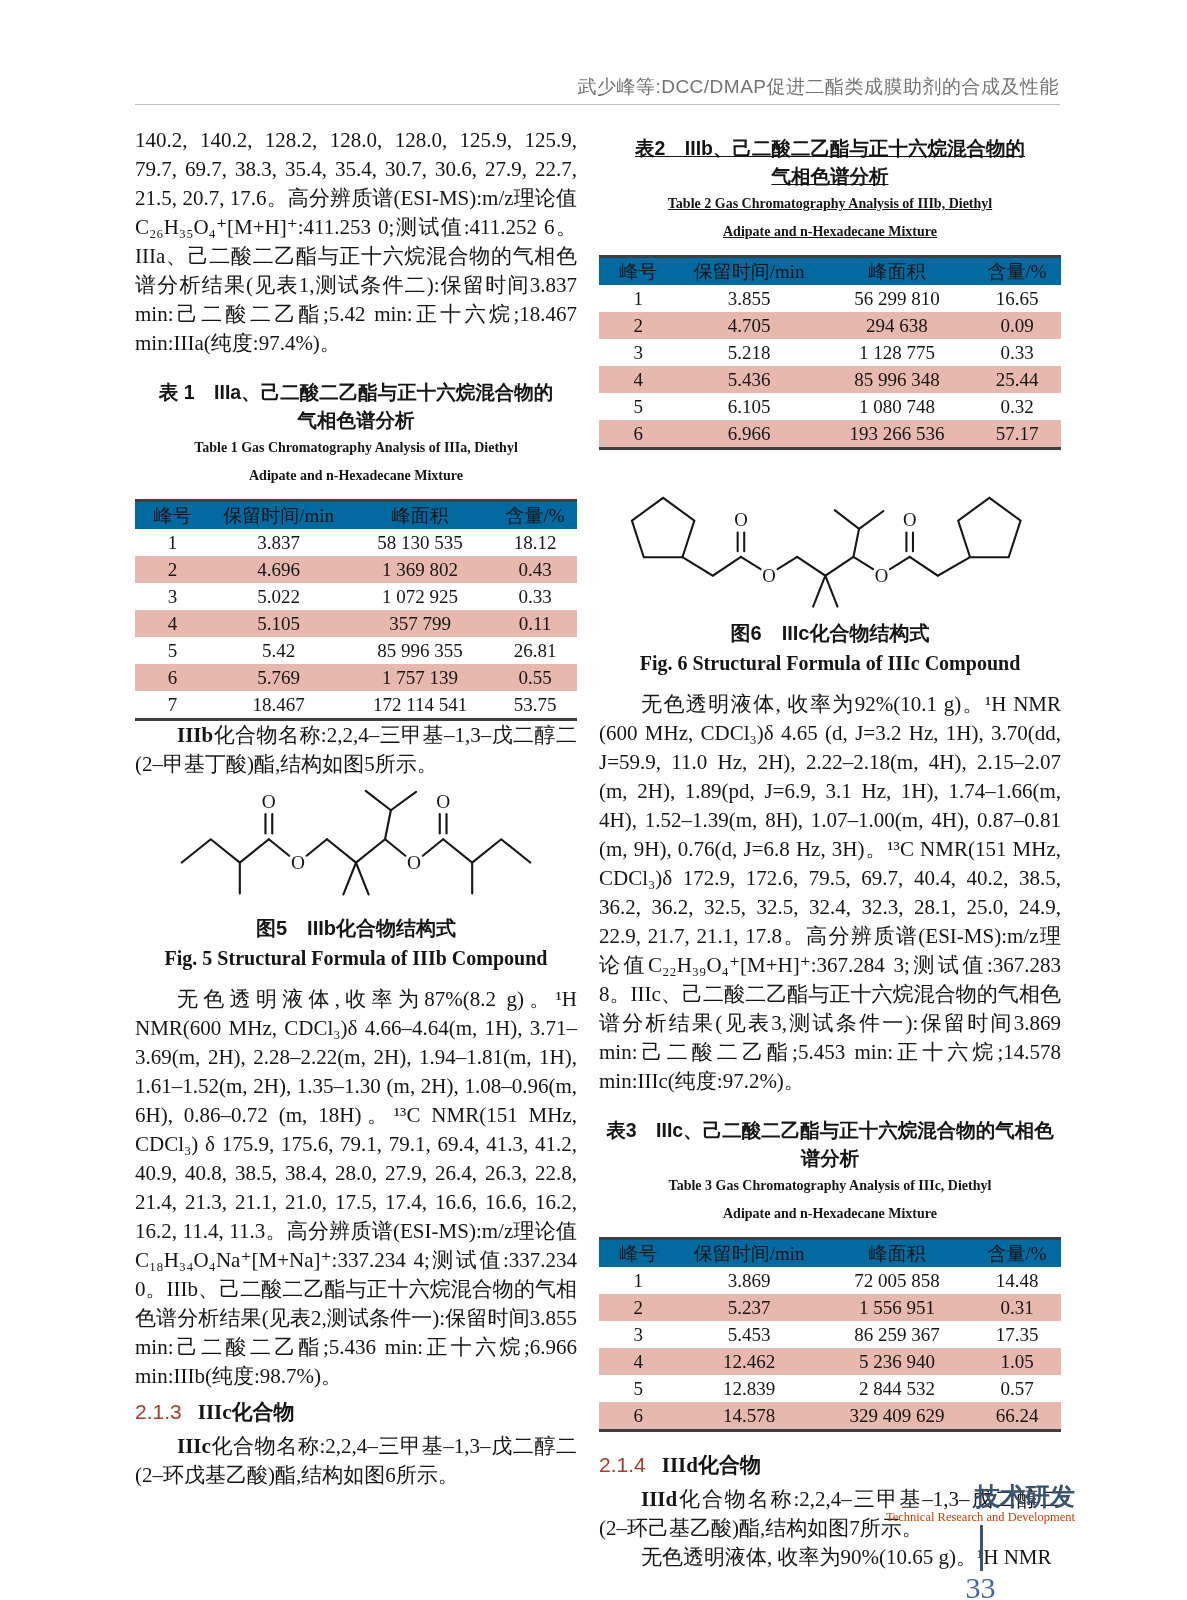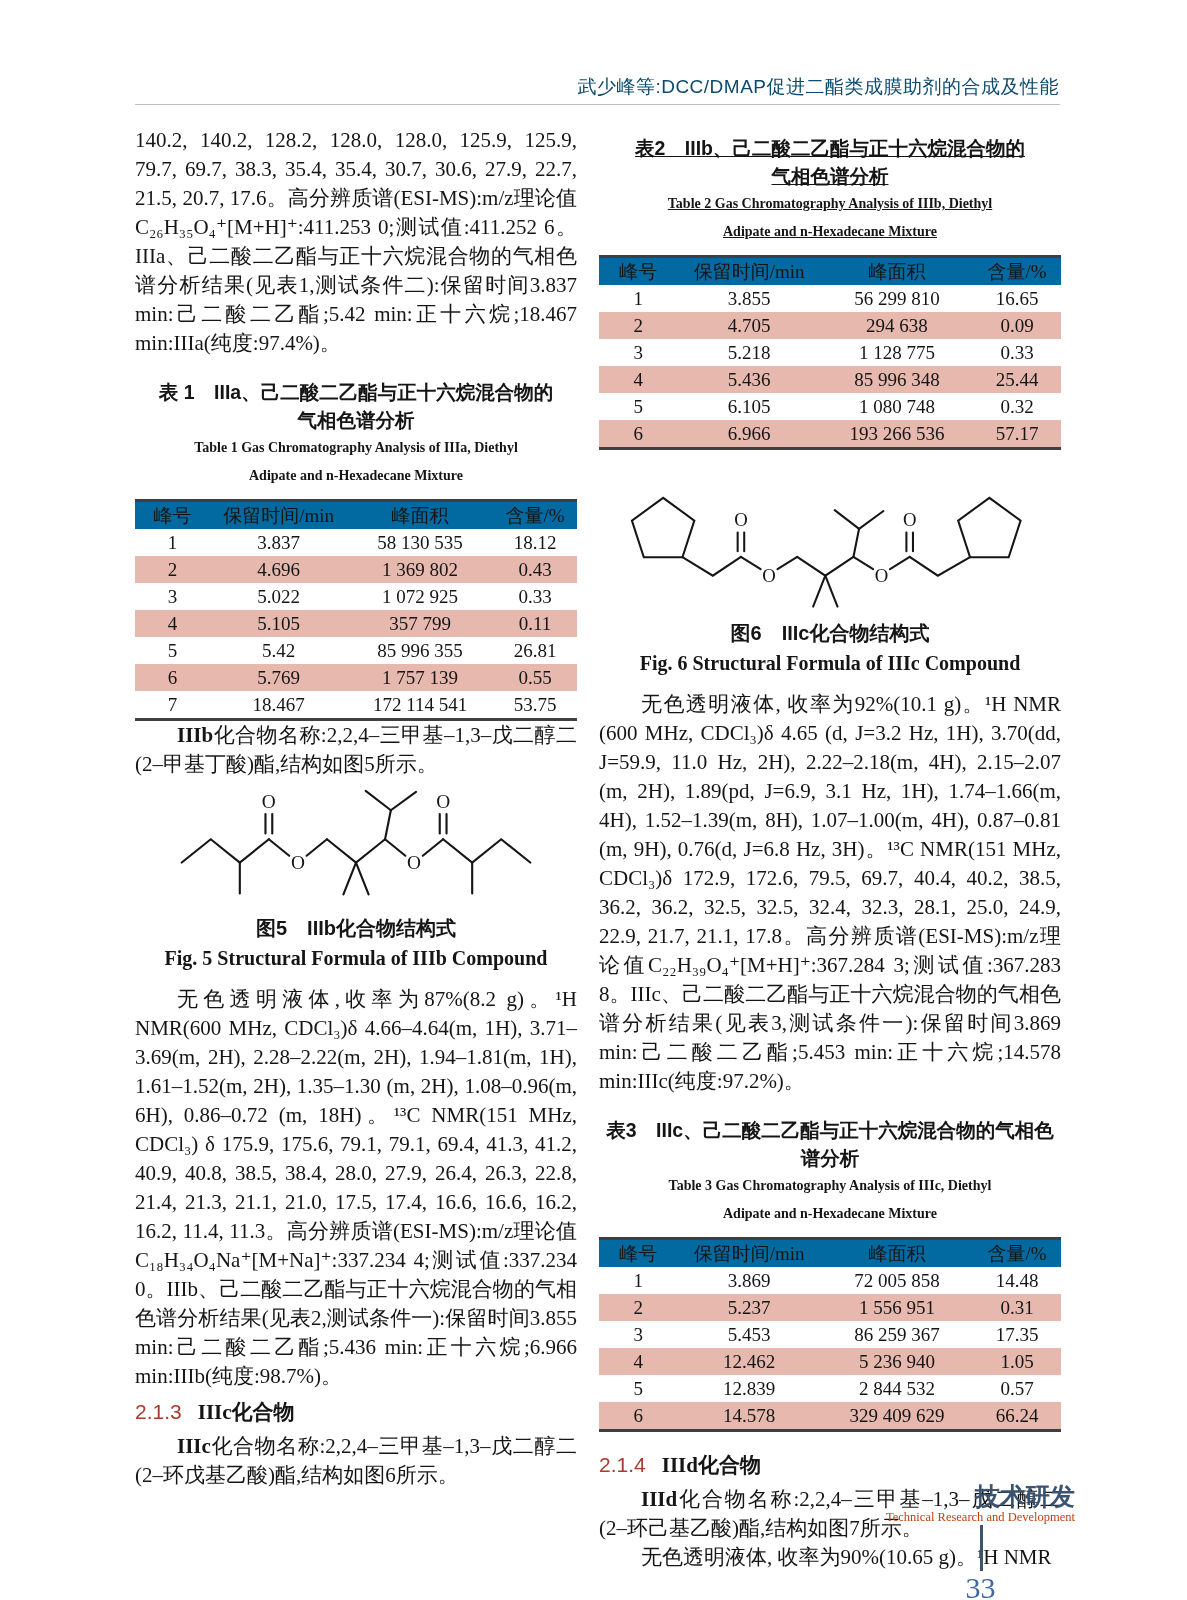--- a/index.html
+++ b/index.html
@@ -3,21 +3,21 @@
 <meta charset="utf-8">
 <style>
   html,body{margin:0;padding:0;}
   body{
     width:1187px;height:1600px;position:relative;background:#ffffff;
     font-family:"Liberation Serif","DejaVu Serif","DejaVu Sans",serif;
     color:#151515;overflow:hidden;
   }
   .running-head{
     position:absolute;top:74px;right:128px;
-    font-size:19px;color:#0c4a6e;letter-spacing:.5px;
+    font-size:19px;color:#737373;letter-spacing:.5px;
     font-family:"Liberation Sans","DejaVu Sans",sans-serif;
   }
   .head-rule{position:absolute;left:135px;right:127px;top:104px;height:1px;background:#bdbdbd;}
   .col{position:absolute;top:126px;}
   .col-left{left:135px;width:442px;}
   .col-right{left:599px;width:462px;}
   p.body{margin:0;font-size:21px;line-height:29px;text-align:justify;}
   p.indent{text-indent:2em;}
   .b{font-weight:bold;}
   .tbl-title{margin-top:20px;text-align:center;}

